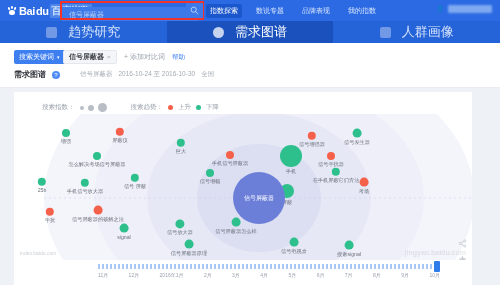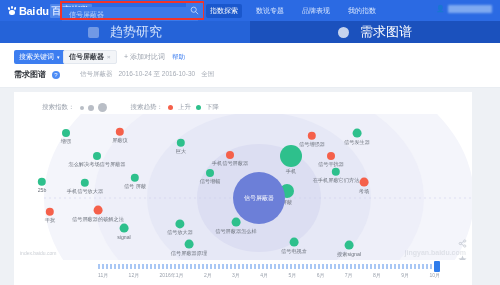--- a/index.html
+++ b/index.html
@@ -242,20 +242,24 @@
   </div>
 
   <div class="subnav">
     <div class="tab">
       <span class="ticon"></span>
       <span>趋势研究</span>
     </div>
     <div class="tab active">
       <span class="ticon"></span>
       <span>需求图谱</span>
+    </div>
+    <div class="tab">
+      <span class="ticon"></span>
+      <span>人群画像</span>
     </div>
   </div>
 
   <div class="toolbar">
     <div class="kw-btn">
       <span>搜索关键词</span>
       <span class="caret">▾</span>
     </div>
     <div class="kw-chip">
       <span>信号屏蔽器</span>

